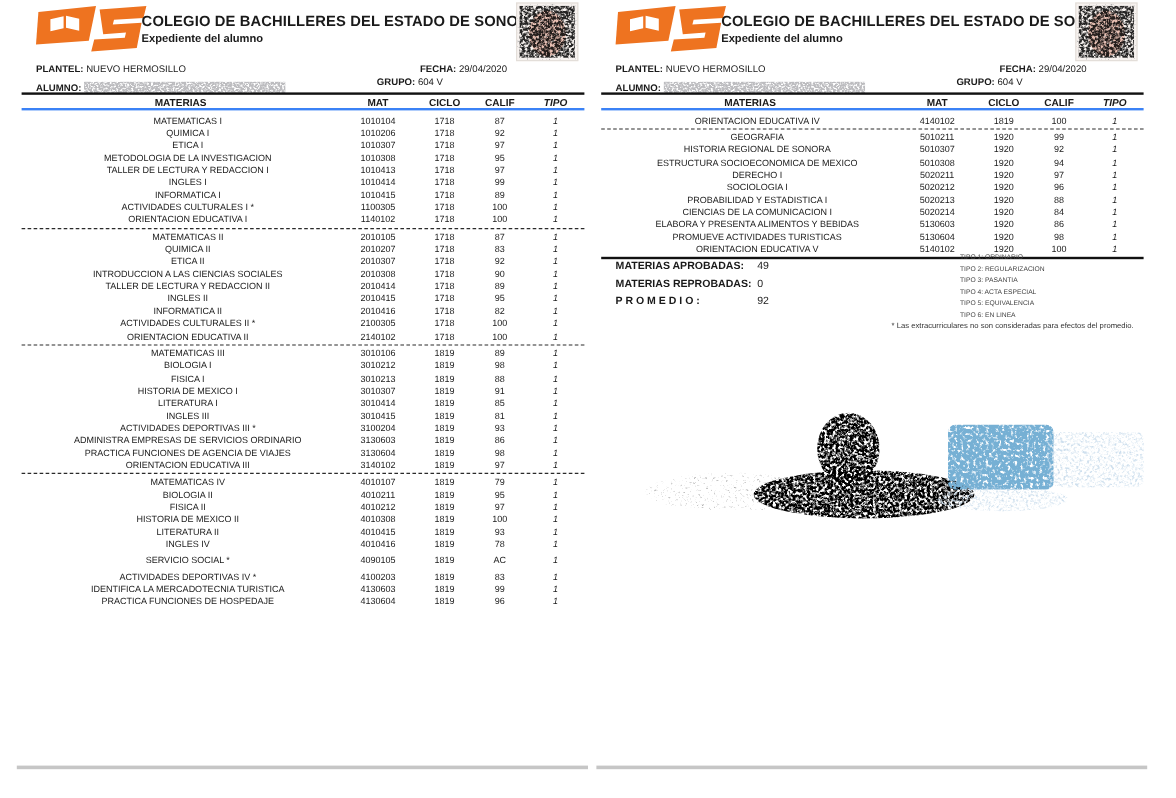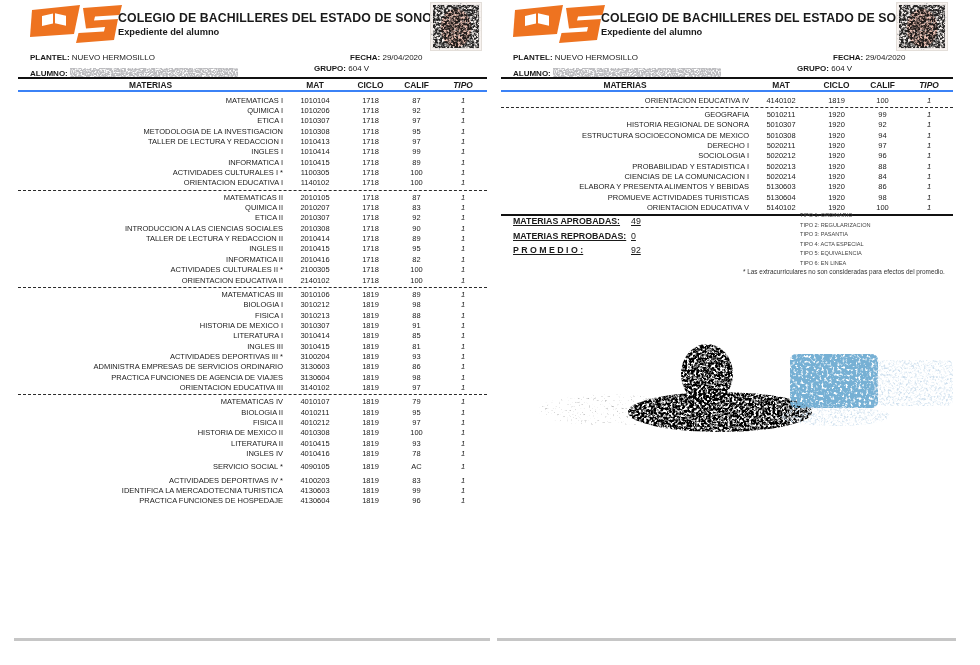--- a/index.html
+++ b/index.html
@@ -29,32 +29,32 @@
   .f-fecha   { top:53px; left:300px;padding-left:36px; }
   .f-grupo   { top:64px; left:300px; }
   .name-noise { display:inline-block; vertical-align:-2px; width:168px; height:10px; }
 
   
   .gtable { position:absolute; top:77px; left:4px; right:3px; }
   .thead { display:flex; align-items:center; height:15px; font-weight:bold; font-size:8.4px;
            border-top:2.5px solid #111; border-bottom:2px solid #3b82f6; }
   .trow  { display:flex; align-items:center; height:10.35px; font-size:7.5px; }
   .trow.spaced { margin:3px 0; }
-  .c-materia { flex:1; padding-left:12px; text-align:right; overflow:hidden; white-space:nowrap; }
+  .c-materia { flex:1; padding-left:12px; text-align:center; overflow:hidden; white-space:nowrap; }
   .thead .c-materia { text-align:center; padding-left:0; }
   .c-mat   { width:64px; text-align:center; }
   .c-ciclo { width:47px; text-align:center; }
   .c-calif { width:45px; text-align:center; }
   .c-tipo  { width:48px; text-align:center;font-style:italic; }
   .dashed-sep { border-top:1.6px dashed #2a2a2a; height:0; margin:1.5px 0; }
   .table-end  { border-top:2px solid #111; margin-top:1px; }
   .tbody { padding-top:3px; }
 
   
-  .summary { position:absolute; top:216px; left:16px; width:230px;text-decoration:underline; }
+  .summary { position:absolute; top:216px; left:16px; width:230px; }
   .sum-row { display:flex; margin-bottom:4.5px; font-size:8.8px; }
   .sum-label { font-weight:bold; width:118px; }
   .sum-value { font-weight:normal; }
   .tipo-legend { position:absolute; top:211px; left:303px; font-size:5.6px; color:#444;
                  line-height:1.72; }
   .footnote { position:absolute; top:268px; left:246px; font-size:6.4px; color:#333; }
 
   
   .sig-area { position:absolute; top:332px; left:38px; width:421px; height:112px; }
   .sig-area svg { width:100%; height:100%; display:block; }

